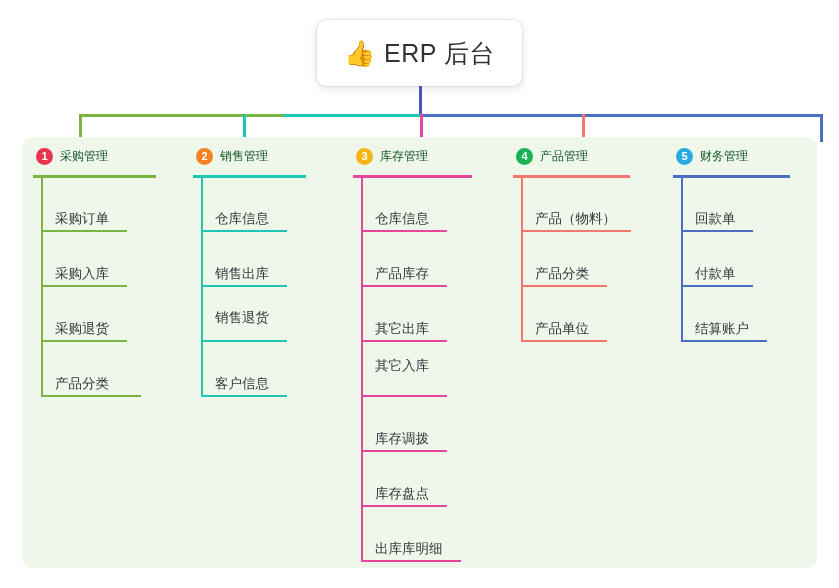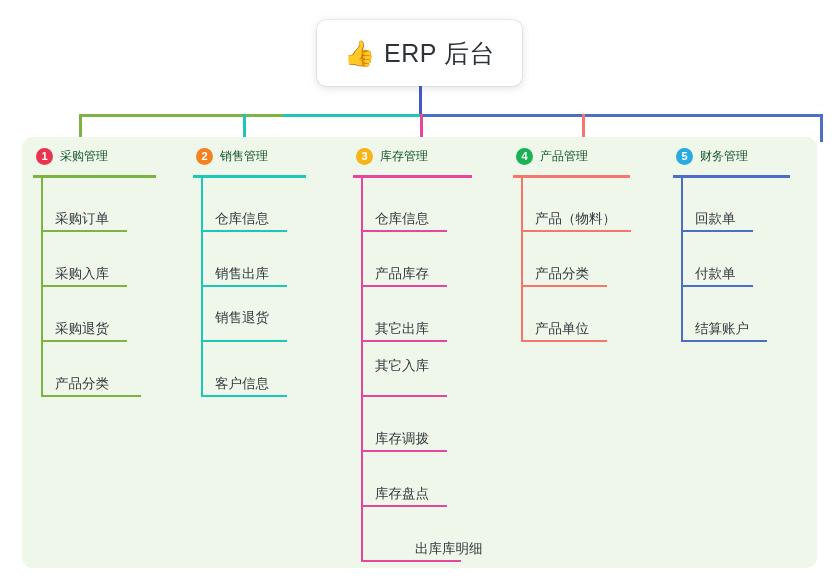--- a/index.html
+++ b/index.html
@@ -216,21 +216,21 @@
           <div class="leaf-label" style="top: 148px;">产品库存</div>
           <div class="leaf" style="top: 203px; width: 86px; background: rgb(230, 71, 156);"></div>
           <div class="leaf-label" style="top: 203px; font-family: Liberation Mono, monospace;">其它出库</div>
           <div class="leaf" style="top: 258px; width: 86px; background: rgb(230, 71, 156);"></div>
           <div class="leaf-label" style="top: 240px;">其它入库</div>
           <div class="leaf" style="top: 313px; width: 86px; background: rgb(230, 71, 156);"></div>
           <div class="leaf-label" style="top: 313px;">库存调拨</div>
           <div class="leaf" style="top: 368px; width: 86px; background: rgb(230, 71, 156);"></div>
           <div class="leaf-label" style="top: 368px;">库存盘点</div>
           <div class="leaf" style="top: 423px; width: 100px; background: rgb(230, 71, 156);"></div>
-          <div class="leaf-label" style="top: 423px; margin-left: 40px;">出库库明细</div>
+          <div class="leaf-label" style="top: 423px;">出库库明细</div>
         </div>
         <div class="column" style="left: 480px;">
           <div class="col-head">
             <span class="col-badge" style="background: rgb(25, 179, 86);">4</span>
             <span class="col-title">产品管理</span>
           </div>
           <div class="col-rule" style="width: 117px; background: rgb(244, 118, 108);"></div>
           <div class="spine" style="height: 167px; background: rgb(244, 118, 108);"></div>
           <div class="leaf" style="top: 93px; width: 110px; background: rgb(244, 118, 108);"></div>
           <div class="leaf-label" style="top: 93px;">产品（物料）</div>

